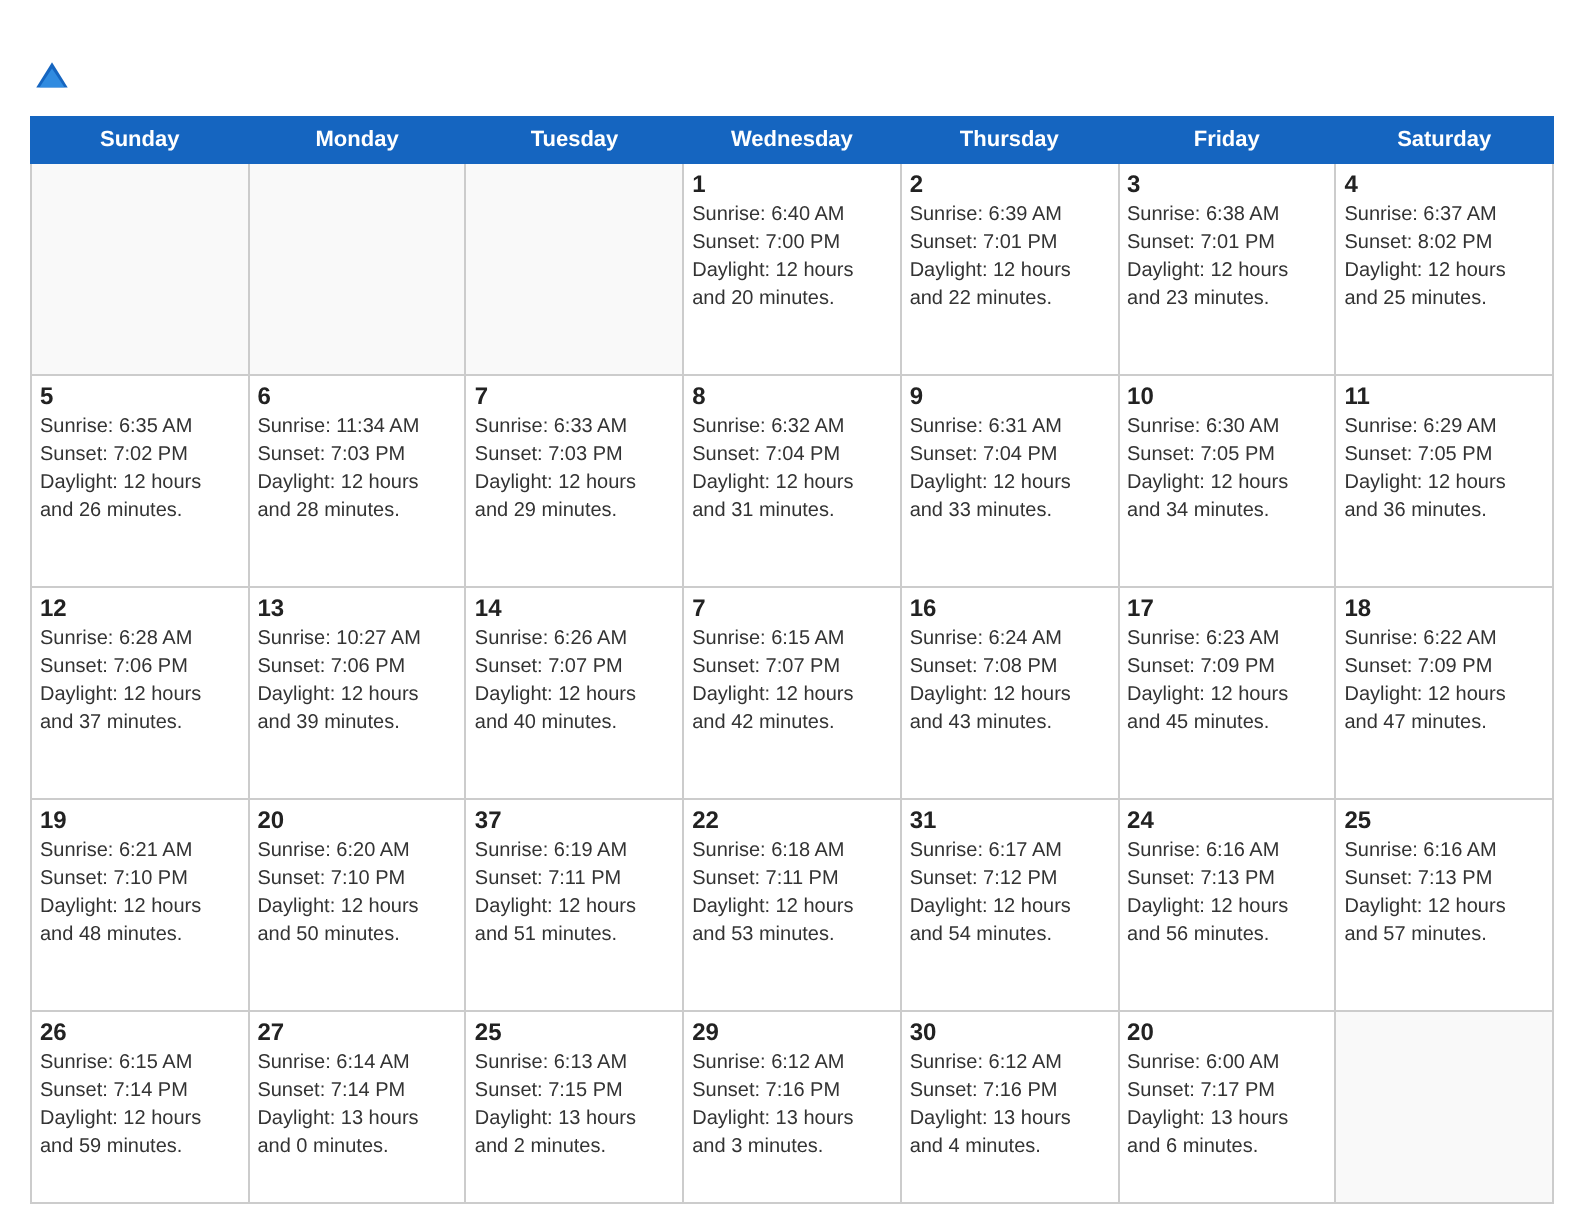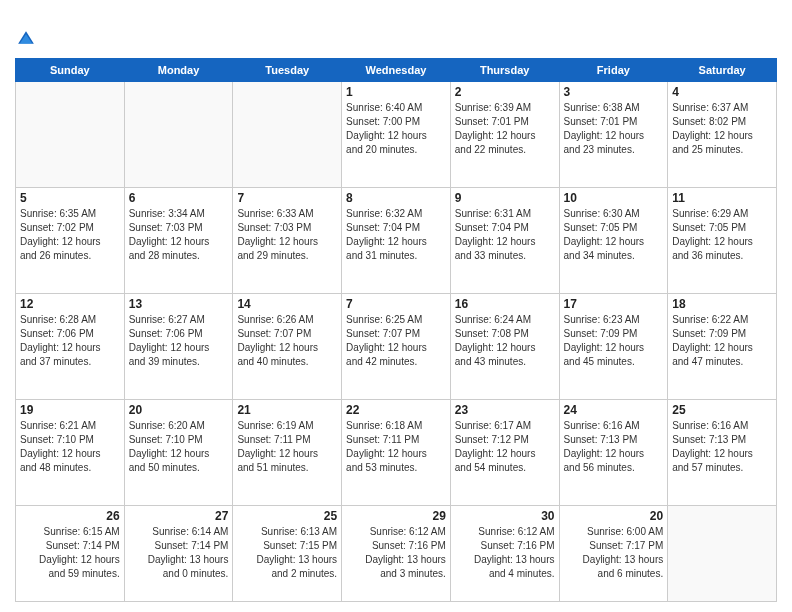--- a/index.html
+++ b/index.html
@@ -85,21 +85,20 @@
     .cell-info {
       font-size: 10px;
       line-height: 1.4;
       color: #333;
     }
     .empty-cell {
       background: #f9f9f9;
     }
     tr:last-child td {
       height: 80px;
-      text-align: right;
     }
   </style>
 </head>
 <body>
 
 <div class="page">
   <div class="header">
     <div class="logo">
       <svg class="logo-icon" viewBox="0 0 28 28">
         <polygon points="14,4 24,20 4,20" fill="#1565c0"></polygon>
@@ -165,21 +164,21 @@
         <tr>
           <td>
             <span class="day-number">5</span>
             <div class="cell-info">Sunrise: 6:35 AM
 Sunset: 7:02 PM
 Daylight: 12 hours
 and 26 minutes.</div>
           </td>
           <td>
             <span class="day-number">6</span>
-            <div class="cell-info">Sunrise: 3:34 AM
+            <div class="cell-info">Sunrise: 11:34 AM
 Sunset: 7:03 PM
 Daylight: 12 hours
 and 28 minutes.</div>
           </td>
           <td>
             <span class="day-number">7</span>
             <div class="cell-info">Sunrise: 6:33 AM
 Sunset: 7:03 PM
 Daylight: 12 hours
 and 29 minutes.</div>
@@ -216,35 +215,35 @@
         <tr>
           <td>
             <span class="day-number">12</span>
             <div class="cell-info">Sunrise: 6:28 AM
 Sunset: 7:06 PM
 Daylight: 12 hours
 and 37 minutes.</div>
           </td>
           <td>
             <span class="day-number">13</span>
-            <div class="cell-info">Sunrise: 6:27 AM
+            <div class="cell-info">Sunrise: 10:27 AM
 Sunset: 7:06 PM
 Daylight: 12 hours
 and 39 minutes.</div>
           </td>
           <td>
             <span class="day-number">14</span>
             <div class="cell-info">Sunrise: 6:26 AM
 Sunset: 7:07 PM
 Daylight: 12 hours
 and 40 minutes.</div>
           </td>
           <td>
             <span class="day-number">7</span>
-            <div class="cell-info">Sunrise: 6:25 AM
+            <div class="cell-info">Sunrise: 6:15 AM
 Sunset: 7:07 PM
 Daylight: 12 hours
 and 42 minutes.</div>
           </td>
           <td>
             <span class="day-number">16</span>
             <div class="cell-info">Sunrise: 6:24 AM
 Sunset: 7:08 PM
 Daylight: 12 hours
 and 43 minutes.</div>
@@ -273,35 +272,35 @@
 and 48 minutes.</div>
           </td>
           <td>
             <span class="day-number">20</span>
             <div class="cell-info">Sunrise: 6:20 AM
 Sunset: 7:10 PM
 Daylight: 12 hours
 and 50 minutes.</div>
           </td>
           <td>
-            <span class="day-number">21</span>
+            <span class="day-number">37</span>
             <div class="cell-info">Sunrise: 6:19 AM
 Sunset: 7:11 PM
 Daylight: 12 hours
 and 51 minutes.</div>
           </td>
           <td>
             <span class="day-number">22</span>
             <div class="cell-info">Sunrise: 6:18 AM
 Sunset: 7:11 PM
 Daylight: 12 hours
 and 53 minutes.</div>
           </td>
           <td>
-            <span class="day-number">23</span>
+            <span class="day-number">31</span>
             <div class="cell-info">Sunrise: 6:17 AM
 Sunset: 7:12 PM
 Daylight: 12 hours
 and 54 minutes.</div>
           </td>
           <td>
             <span class="day-number">24</span>
             <div class="cell-info">Sunrise: 6:16 AM
 Sunset: 7:13 PM
 Daylight: 12 hours

